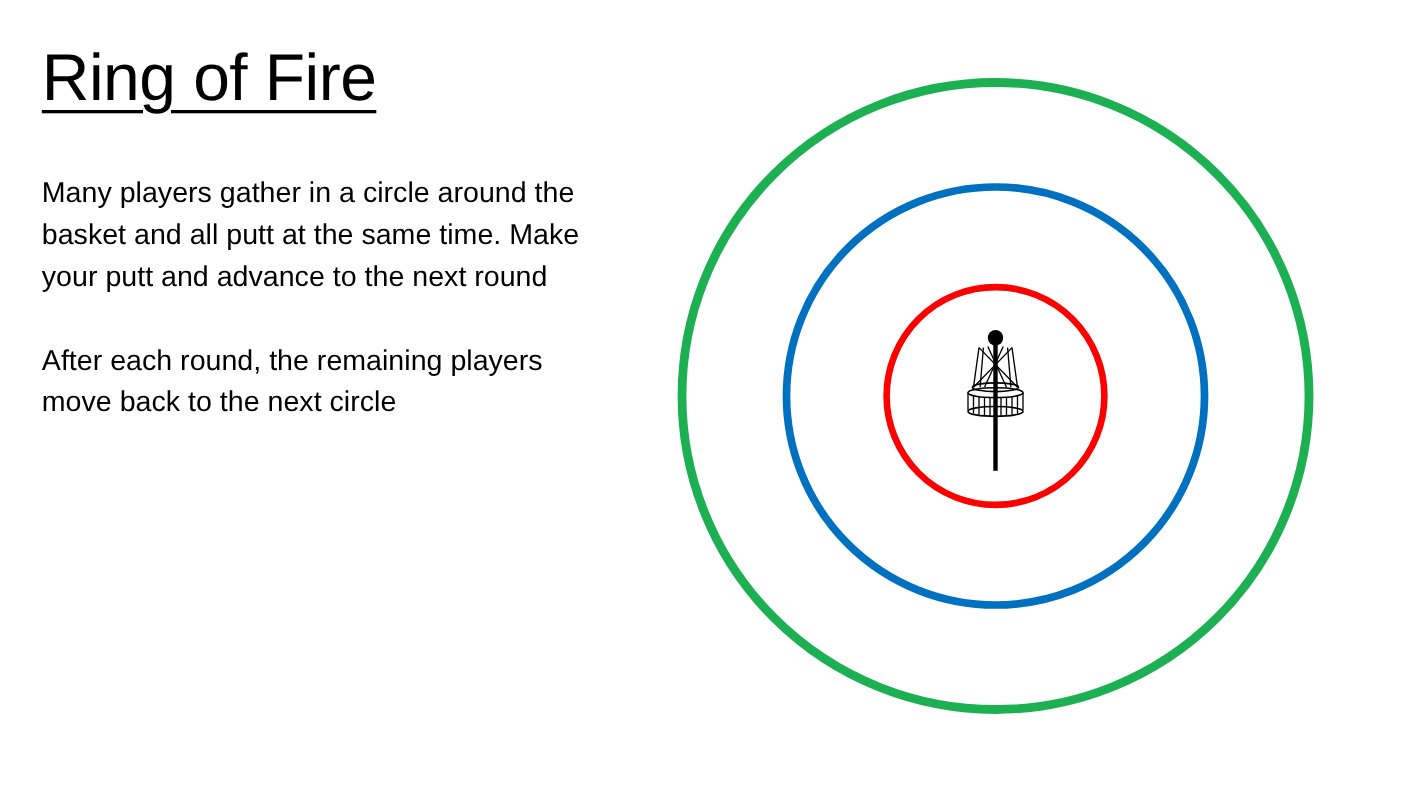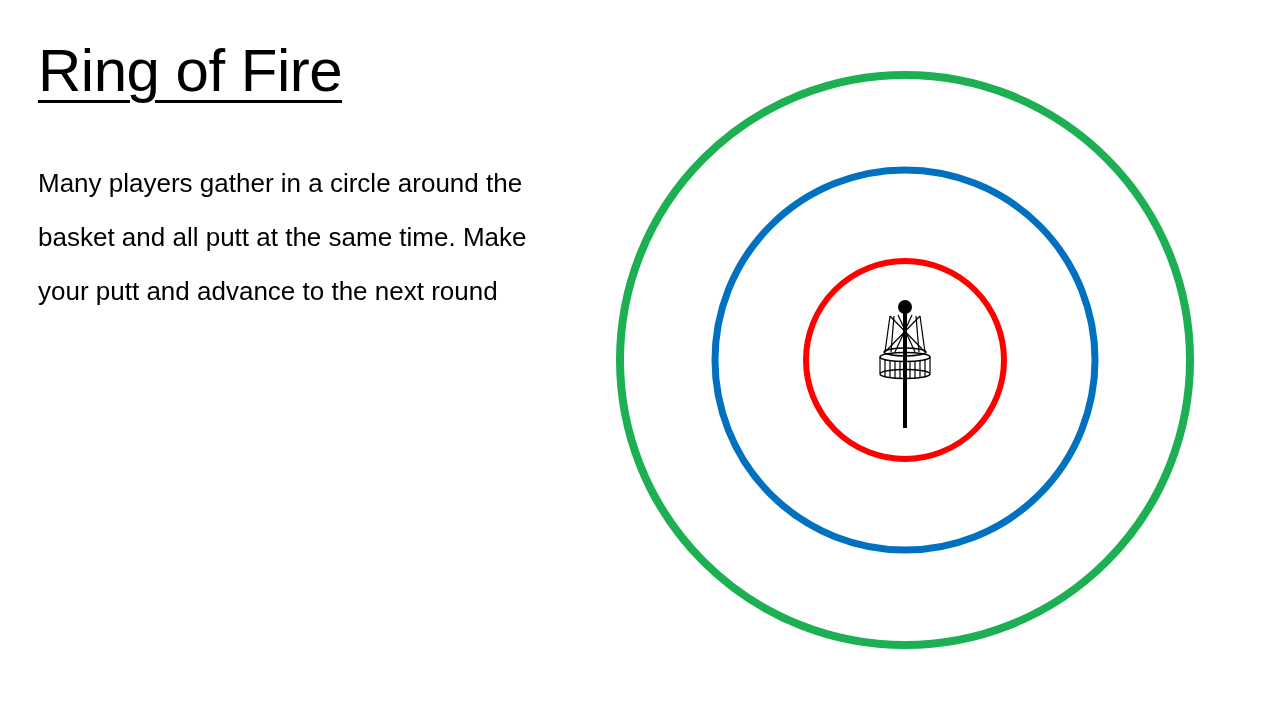--- a/index.html
+++ b/index.html
@@ -26,21 +26,21 @@
     text-decoration: underline;
     text-decoration-thickness: 3px;
     text-underline-offset: 9px;
   }
   .body-text {
     position: absolute;
     left: 38px;
     top: 156px;
     width: 505px;
     font-size: 26px;
-    line-height: 54px;
+    line-height: 38px;
     color: #000000;
   }
   .body-text p {
     margin-bottom: 38px;
   }
   .diagram {
     position: absolute;
     left: 605px;
     top: 60px;
     width: 600px;
@@ -49,20 +49,21 @@
 </style>
 </head>
 <body>
 
 <div class="slide">
 
   <h1 class="slide-title">Ring of Fire</h1>
 
   <div class="body-text">
     <p>Many players gather in a circle around the basket and all putt at the same time. Make your putt and advance to the next round</p>
+    <p>After each round, the remaining players move back to the next circle</p>
   </div>
 
   <svg class="diagram" viewBox="0 0 600 600">
 
     <circle cx="300" cy="300" r="285" fill="none" stroke-width="8" stroke="#1CB053"></circle>
     <circle cx="300" cy="300" r="190" fill="none" stroke-width="7" stroke="#0070C0"></circle>
     <circle cx="300" cy="300" r="99" fill="none" stroke-width="6" stroke="#FF0000"></circle>
 
     <g stroke="#000000" fill="none">
 

